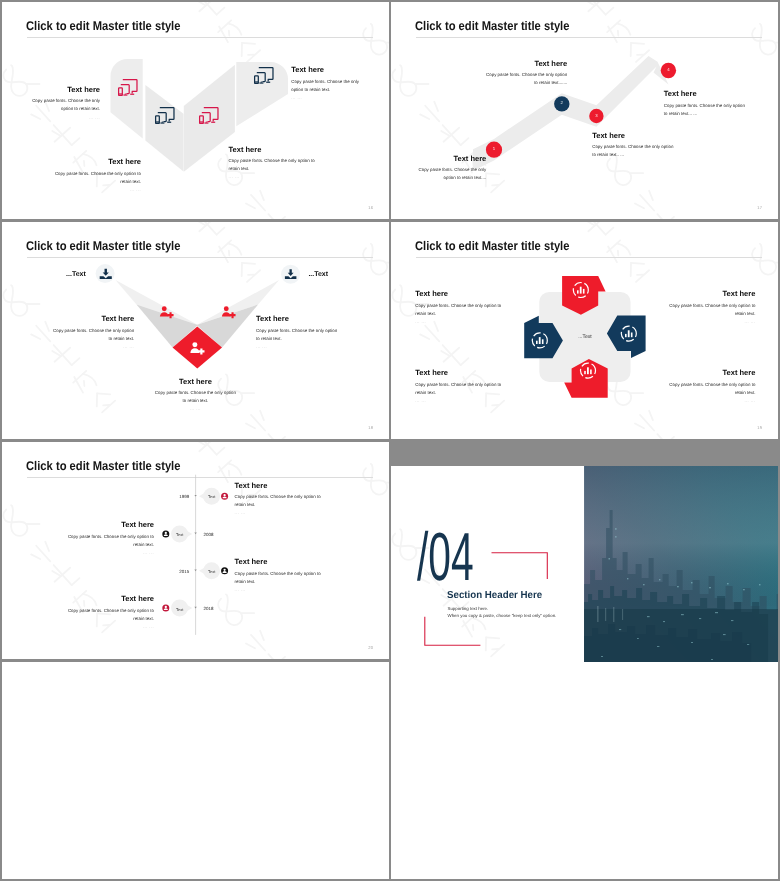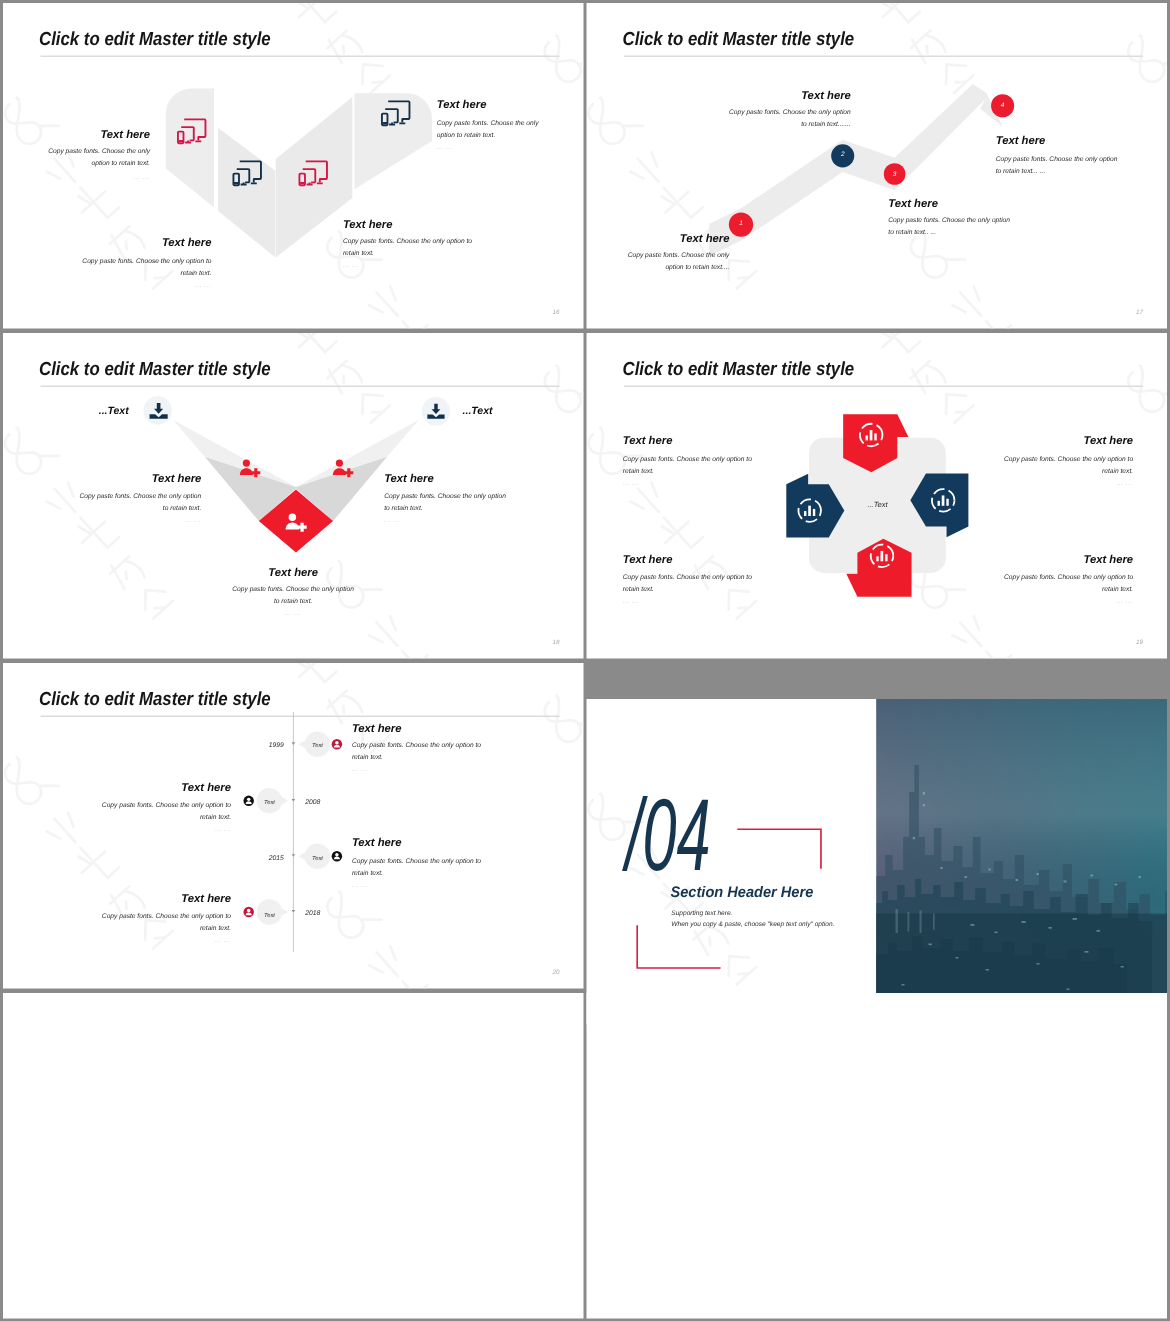--- a/index.html
+++ b/index.html
@@ -7,21 +7,21 @@
   .grid{position:relative;width:780px;height:881px;background:#8a8a8a;}
   .slide{position:absolute;background:#fff;overflow:hidden;}
   .s0{left:2px;top:2px;}
   .s1{left:391px;top:2px;}
   .s2{left:2px;top:222px;}
   .s3{left:391px;top:222px;}
   .s4{left:2px;top:442px;}
   .s5{left:391px;top:466px;}
   .s6{left:2px;top:662px;}
   .s7{left:391px;top:662px;}
-  .slide{width:387px;height:217px;font-style:italic;}
+  .slide{width:387px;height:217px;}
   
   .title{position:absolute;left:23.8px;top:17.1px;font-size:12.6px;font-weight:bold;color:#161616;white-space:nowrap;transform:scaleX(0.89);transform-origin:left top;}
   .titlerule{position:absolute;left:25px;top:34.5px;width:346px;height:1px;background:#dcdcdc;}
   .pgnum{position:absolute;right:16px;bottom:9px;font-size:4.2px;color:#a8a8a8;}
   
   .wm{position:absolute;left:0;top:0;width:387px;height:217px;pointer-events:none;}
   .h{font-size:7.5px;font-weight:bold;color:#0f0f0f;white-space:nowrap;line-height:1.2;}
   .b{font-size:4.45px;color:#2b2b2b;line-height:8.1px;}
   .el{font-size:4.2px;color:#cccccc;line-height:8px;letter-spacing:0.4px;}
   .tb{position:absolute;}

